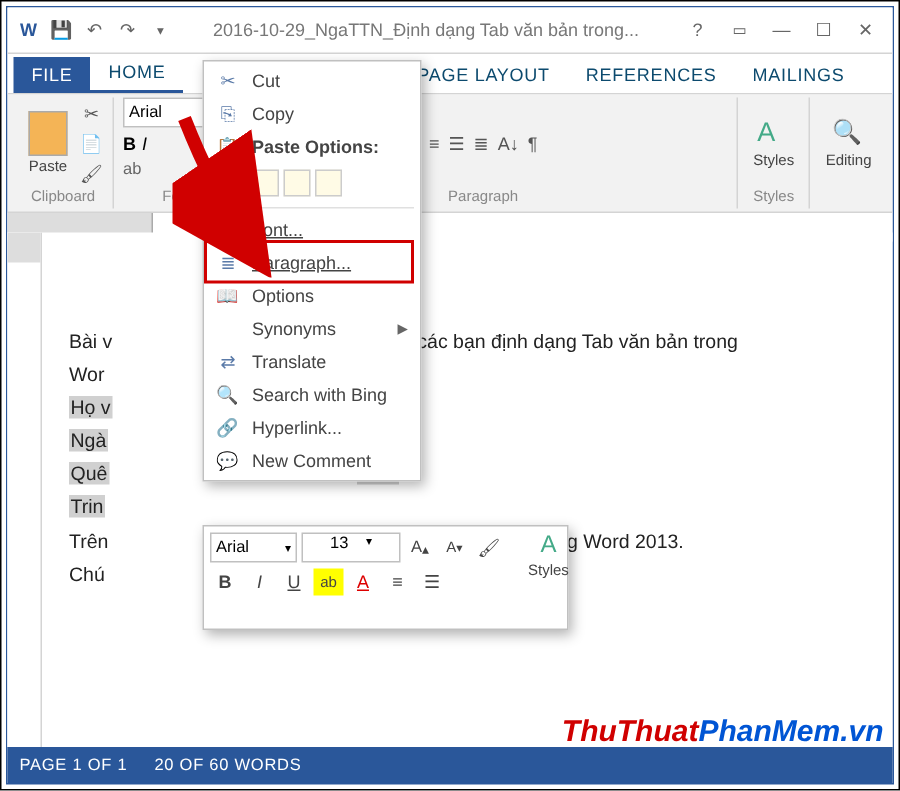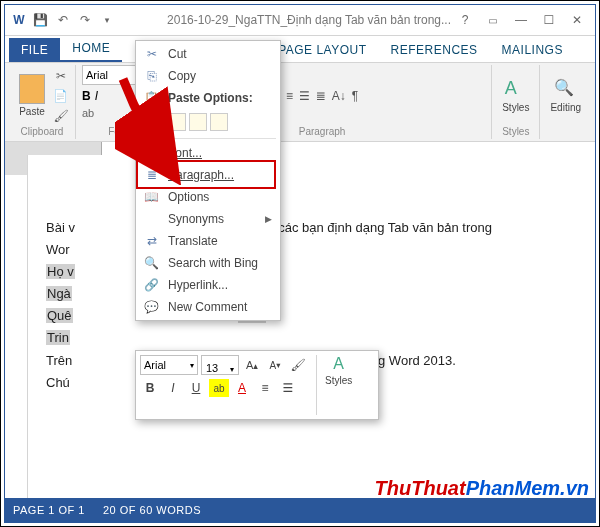--- a/index.html
+++ b/index.html
@@ -1,21 +1,21 @@
 <!DOCTYPE html>
 <html><head>
 <meta charset="utf-8">
 <style>
 html,body{margin:0;padding:0;font-family:"Segoe UI",Arial,sans-serif;font-size:12px;background:#888}
 .frame{width:600px;height:527px;background:#fff;border:1px solid #000;position:relative;overflow:hidden;box-sizing:border-box}
 .window{position:absolute;top:3px;left:3px;right:3px;bottom:3px;border:1px solid #2a579a;background:#fff}
 .titlebar{height:30px;background:#fff;display:flex;align-items:center;border-bottom:1px solid #d4d4d4;padding:0 4px}
 .qat{display:flex;align-items:center;gap:2px}
 .qat-icon{width:20px;height:20px;display:flex;align-items:center;justify-content:center;color:#666;cursor:pointer}
-.doc-title{flex:1;text-align:right;font-size:12px;color:#777;white-space:nowrap;overflow:hidden;text-overflow:ellipsis}
+.doc-title{flex:1;text-align:center;font-size:12px;color:#777;white-space:nowrap;overflow:hidden;text-overflow:ellipsis}
 .sysbtns{display:flex;gap:0}
 .sysbtn{width:28px;height:22px;display:flex;align-items:center;justify-content:center;color:#666;cursor:pointer}
 .tabs{height:26px;background:#fff;display:flex;align-items:end;padding-left:4px;border-bottom:1px solid #d4d4d4}
 .tab{padding:5px 12px;font-size:12px;color:#0c4a6e;cursor:pointer;letter-spacing:0.5px}
 .tab.file{background:#2a579a;color:#fff}
 .tab.sel{border-bottom:2px solid #2a579a}
 .ribbon{height:74px;background:#f2f2f2;display:flex;align-items:stretch;border-bottom:1px solid #d4d4d4;padding:2px 4px}
 .group{display:flex;flex-direction:column;padding:0 6px;border-right:1px solid #d4d4d4;justify-content:space-between}
 .group-label{font-size:10px;color:#888;text-align:center;padding-bottom:2px}
 .group-content{display:flex;gap:4px;align-items:center;flex:1}
@@ -36,21 +36,21 @@
 .context-menu{position:absolute;top:35px;left:130px;width:140px;background:#fff;border:1px solid #c0c0c0;box-shadow:2px 3px 8px rgba(0,0,0,0.3);padding:2px;z-index:20}
 .cm-item{display:flex;align-items:center;gap:8px;padding:4px 6px;font-size:12px;color:#444;cursor:pointer}
 .cm-item .cm-icon{width:16px;text-align:center;color:#5a7aa8;font-size:12px}
 .cm-item.bold{font-weight:600}
 .cm-sep{height:1px;background:#e0e0e0;margin:3px 2px}
 .cm-arrow{margin-left:auto;font-size:9px;color:#666}
 .cm-highlight{position:absolute;top:155px;left:131px;width:136px;height:25px;border:2px solid #d00000;pointer-events:none;z-index:25}
 .mini-toolbar{position:absolute;top:345px;left:130px;width:234px;background:#fff;border:1px solid #c0c0c0;box-shadow:2px 3px 8px rgba(0,0,0,0.3);padding:4px;z-index:20;display:flex;flex-direction:column;gap:4px}
 .mt-row{display:flex;align-items:center;gap:3px}
 .mt-font{width:50px;height:18px;border:1px solid #c0c0c0;font-size:11px;padding:0 3px;display:flex;align-items:center;gap:2px}
-.mt-size{width:28px;height:18px;border:1px solid #c0c0c0;font-size:11px;padding:0 4px;display:flex;align-items:flex-end;gap:2px}
+.mt-size{width:28px;height:18px;border:1px solid #c0c0c0;font-size:11px;padding:0 18px;display:flex;align-items:flex-start;gap:2px}
 .mt-btn{width:20px;height:18px;display:flex;align-items:center;justify-content:center;font-size:12px;color:#444}
 .mt-divider{width:1px;height:60px;background:#d4d4d4;margin:0 2px}
 .mt-right{display:flex;flex-direction:column;align-items:center;font-size:10px;color:#444;gap:2px}
 .red-arrow{position:absolute;top:70px;left:110px;z-index:30;pointer-events:none}
 .watermark{position:absolute;bottom:26px;right:10px;font-family:Arial,sans-serif;font-size:20px;font-weight:700;font-style:italic;z-index:40;pointer-events:none;white-space:nowrap}
 .watermark .w1{color:#d00000}
 .watermark .w2{color:#0055d4}
 </style>
 </head>
 <body>

